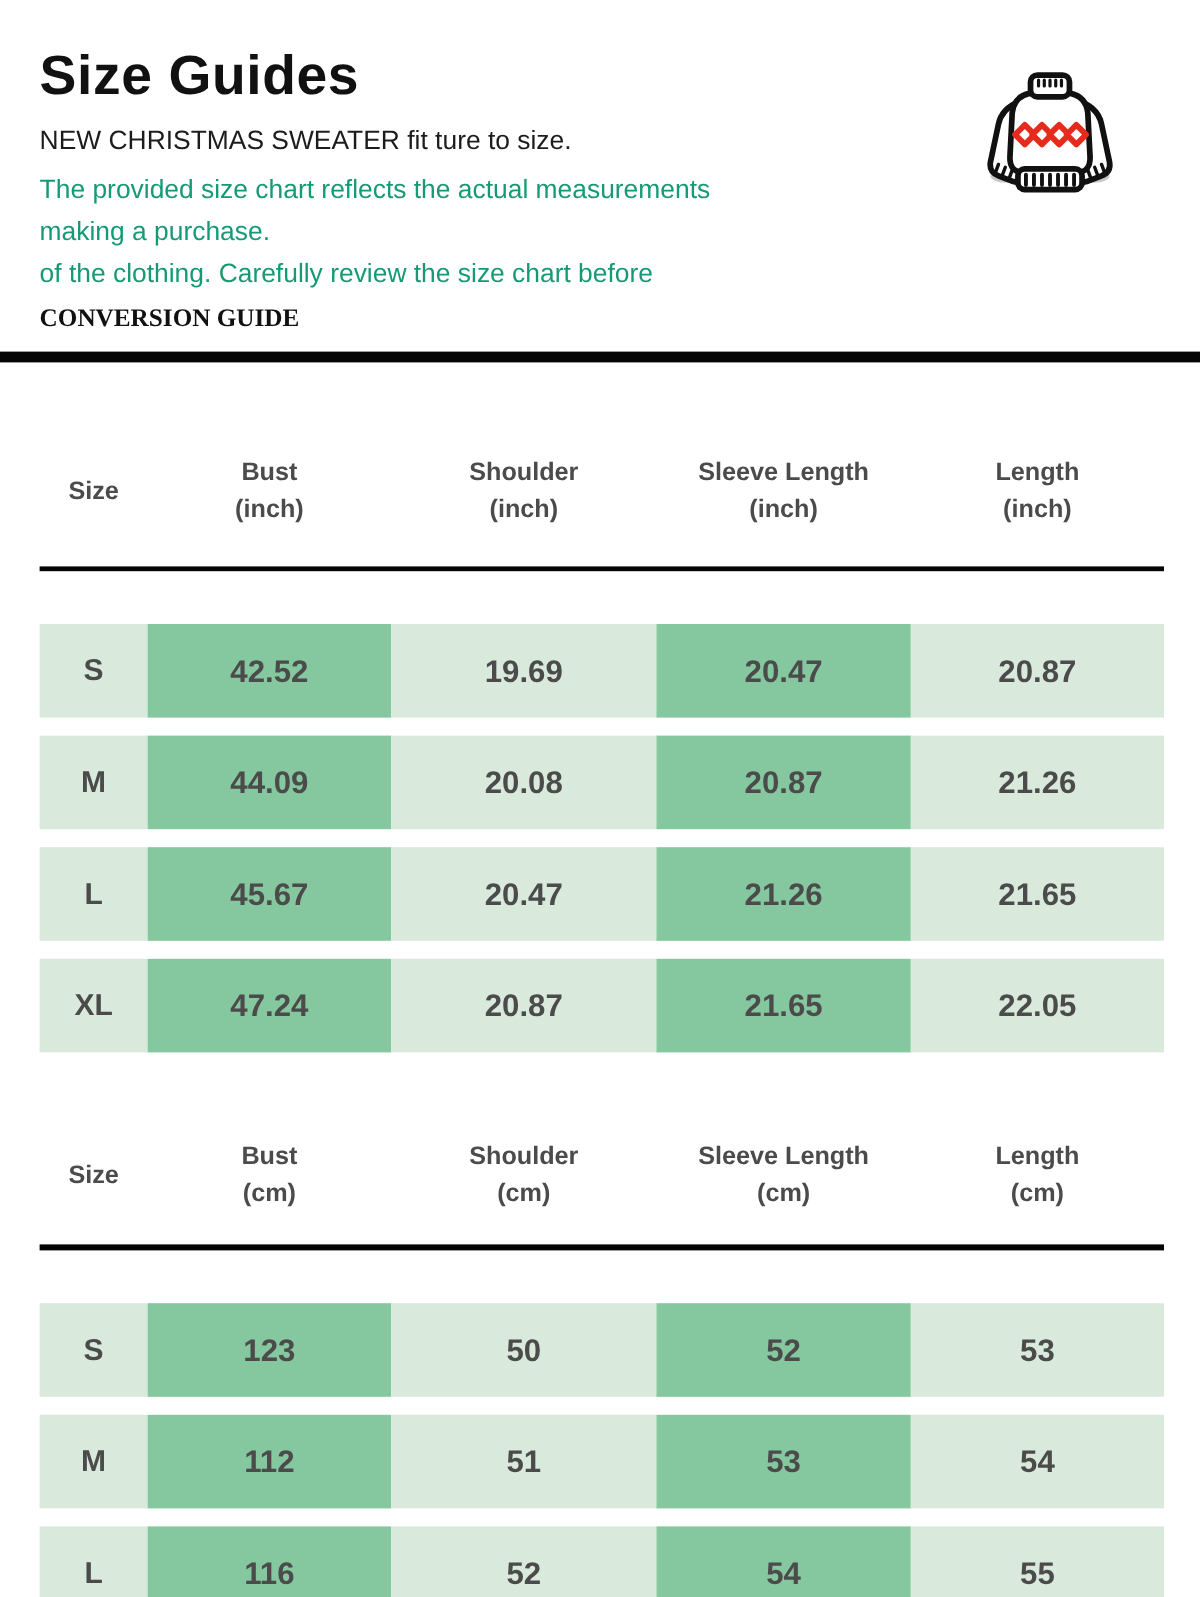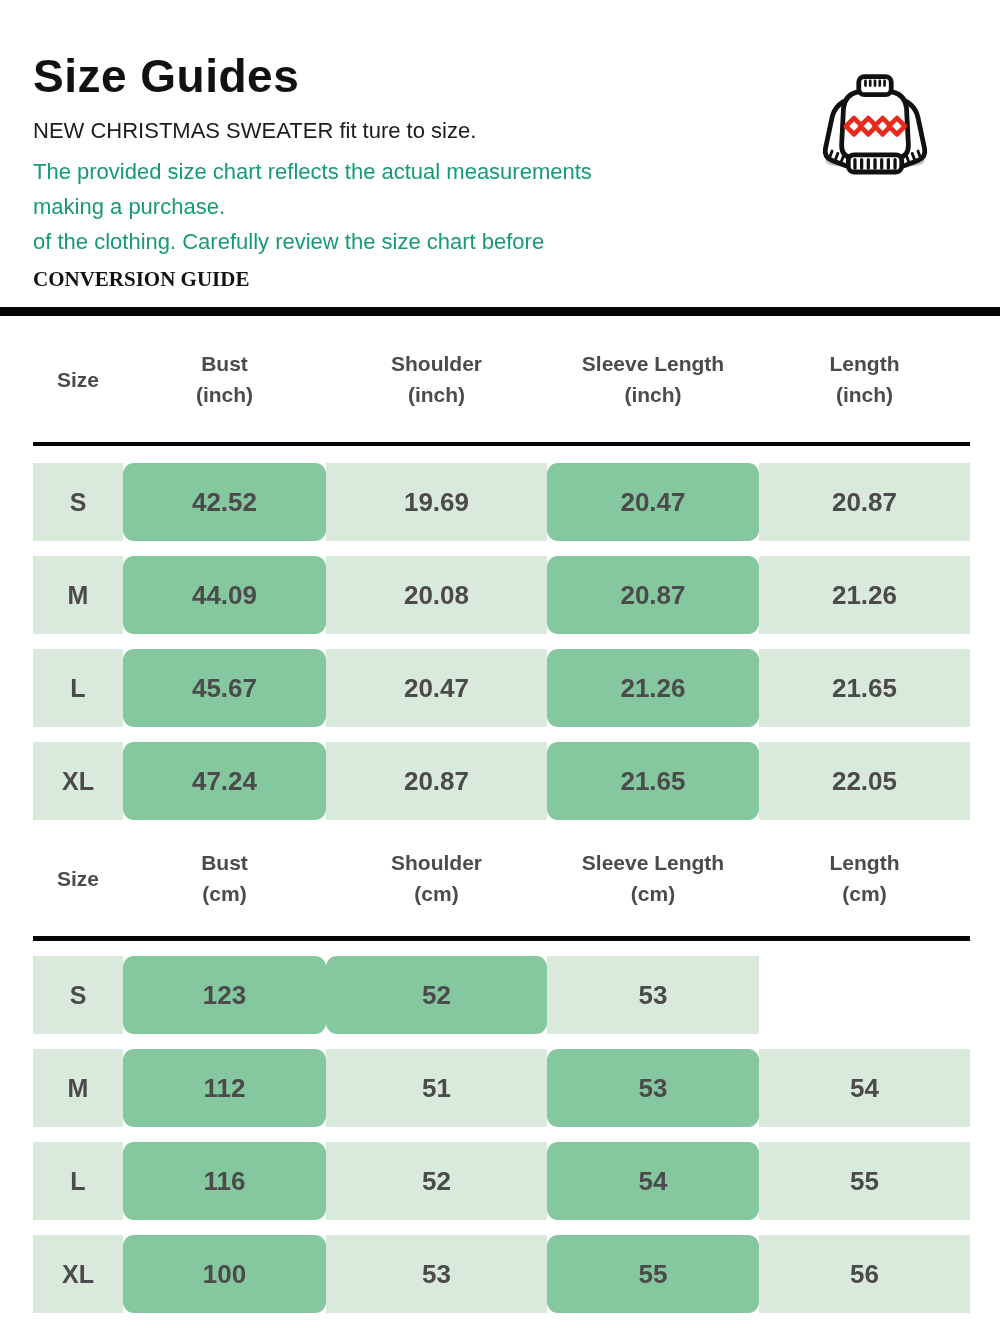--- a/index.html
+++ b/index.html
@@ -9,57 +9,57 @@
     --cell-text:#4b4b4b;
     --rule-black:#050505;
     --icon-red:#e62b1e;
   }
   *{box-sizing:border-box;}
   html,body{margin:0;padding:0;}
   body{
     width:1000px;height:1331px;overflow:hidden;background:#fff;
     font-family:"Liberation Sans","DejaVu Sans",sans-serif;color:#1a1a1a;
   }
-  .page{position:relative;width:1000px;height:1331px;padding:14px 31px 0 33px;}
+  .page{position:relative;width:1000px;height:1331px;padding:0 31px 0 33px;}
 
   
   .hero{position:relative;}
   .title{
     margin:0;padding-top:38px;font-size:46px;line-height:48px;font-weight:800;
     letter-spacing:.5px;color:#111;
   }
   .subtitle{margin:18px 0 0;font-size:22px;line-height:26px;color:#1c1c1c;}
   .note{margin-top:10px;font-size:22px;line-height:35px;color:var(--note-green);}
   .section-label{margin-top:8px;font-size:21px;line-height:24px;font-weight:800;color:#111;font-family:Liberation Serif, serif;}
   .sweater{position:absolute;left:779px;top:57px;width:126px;height:118px;}
 
   
   .divider-bar{margin:16px 0 0 -33px;width:1000px;height:9px;background:var(--rule-black);}
 
   
-  .grid{display:grid;grid-template-columns:90px 203px 221px 212px 211px;width:937px;}
+  .grid{display:grid;grid-template-columns:90px 203px 221px 212px 211px;width:937px;margin-top:44px;}
   .thead{align-items:center;text-align:center;color:var(--cell-text);}
   .thead.inch{height:126px;}
   .thead.cm{height:116px;}
   .hcell{display:flex;flex-direction:column;justify-content:center;
     font-size:21px;line-height:31px;font-weight:700;}
   .head-rule{width:937px;background:var(--rule-black);}
   .head-rule.inch{height:4px;}
   .head-rule.cm{height:5px;}
   .rows.inch{margin-top:17px;}
   .rows.cm{margin-top:15px;}
   .trow{height:78px;}
   .trow + .trow{margin-top:15px;}
   .cell{
     display:flex;align-items:center;justify-content:center;
     font-size:26px;font-weight:700;color:var(--cell-text);
   }
   .cell.size{font-size:25px;}
   .cell.light{background:var(--green-light);}
-  .cell.dark{background:var(--green-dark);border-radius:11px;}
+  .cell.dark{background:var(--green-dark);}
 </style>
 </head>
 <body>
 
 <div class="page">
 
   <div class="hero">
     <h1 class="title">Size Guides</h1>
     <p class="subtitle">NEW CHRISTMAS SWEATER fit ture to size.</p>
     <div class="note">
@@ -175,20 +175,21 @@
         <span>Length</span>
         <span>(cm)</span>
       </div>
     </div>
     <div class="head-rule cm"></div>
 
     <div class="rows cm">
       <div class="grid trow">
         <div class="cell light size">S</div>
         <div class="cell dark">123</div>
+        <div class="cell light">50</div>
         <div class="cell dark">52</div>
         <div class="cell light">53</div>
       </div>
       <div class="grid trow">
         <div class="cell light size">M</div>
         <div class="cell dark">112</div>
         <div class="cell light">51</div>
         <div class="cell dark">53</div>
         <div class="cell light">54</div>
       </div>

